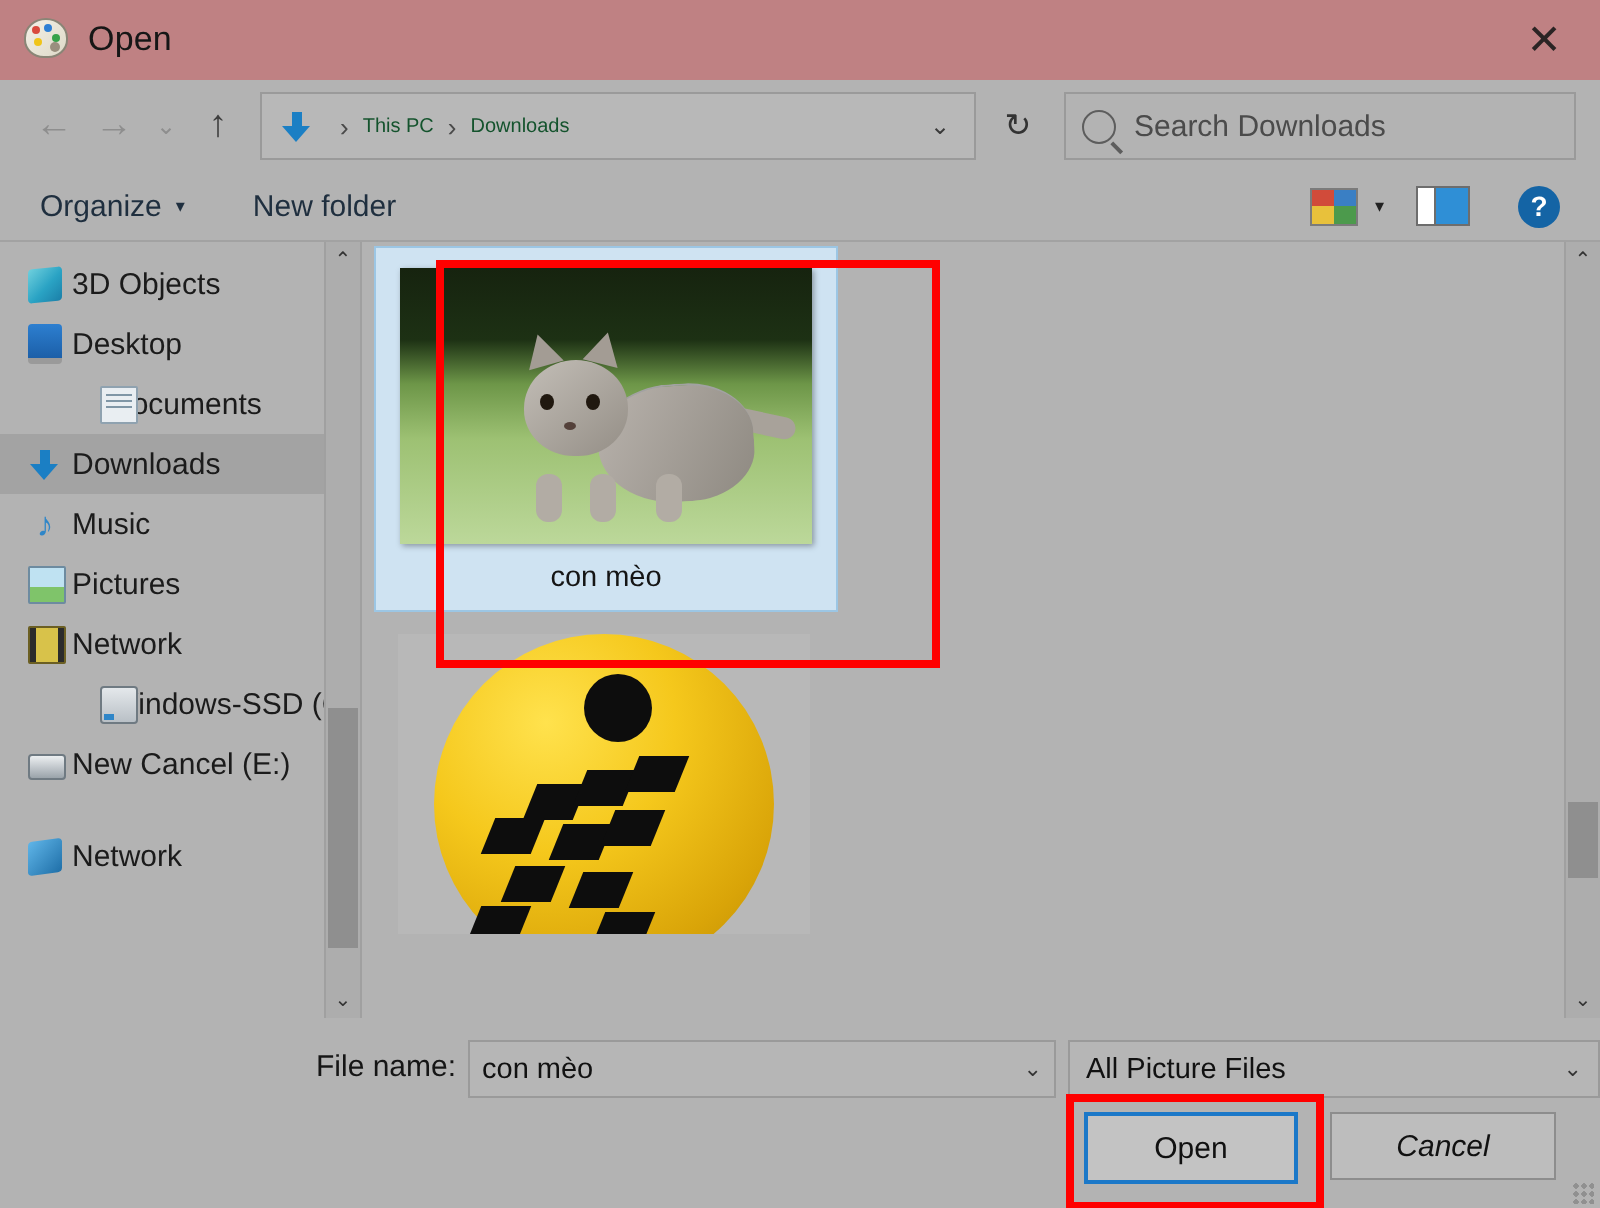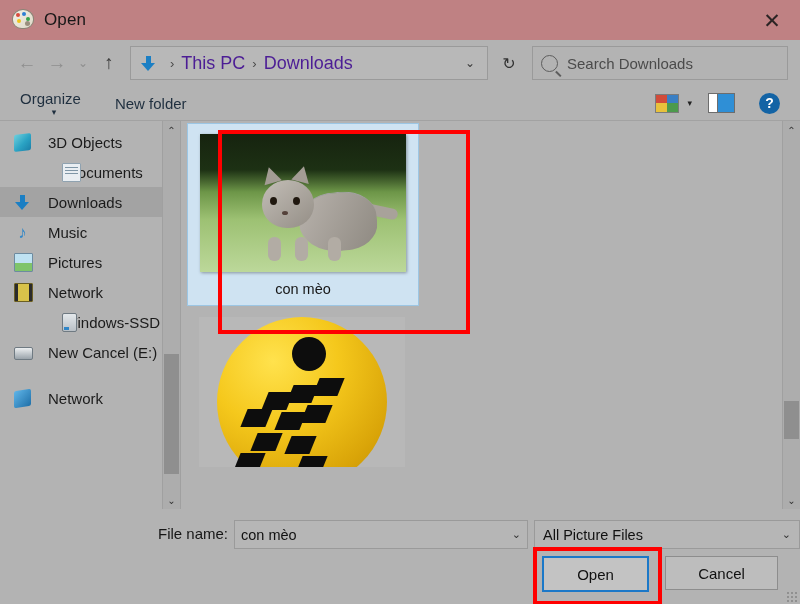--- a/index.html
+++ b/index.html
@@ -64,21 +64,21 @@
     display:flex;align-items:center;padding:0 6px;
     min-width:0;
   }
   .dl-icon{
     width:17px;height:17px;flex:none;margin:0 6px 0 3px;position:relative;
   }
   .dl-icon .stem{position:absolute;left:6px;top:1px;width:5px;height:8px;background:#1b7fc4;}
   .dl-icon .head{position:absolute;left:1px;top:8px;width:0;height:0;
     border-left:7.5px solid transparent;border-right:7.5px solid transparent;
     border-top:8px solid #1b7fc4;}
-  .crumb{font-size:18px;color:#4c1d95;white-space:nowrap;}
+  .crumb{font-size:10px;color:#14532d;white-space:nowrap;}
   .crumb-sep{font-size:13px;color:#4a4a4a;margin:0 7px;}
   .addr-chevron{margin-left:auto;font-size:12px;color:#3a3a3a;padding:0 6px;}
   .refresh-btn{
     width:30px;height:32px;display:flex;align-items:center;justify-content:center;
     font-size:16px;color:#333;flex:none;
   }
   .searchbox{
     width:238px;height:32px;flex:none;margin-left:8px;
     background:#b3b3b3;border:1px solid #9a9a9a;
     display:flex;align-items:center;padding:0 8px;
@@ -91,21 +91,21 @@
     content:"";position:absolute;right:-5px;bottom:-4px;width:7px;height:1.6px;
     background:#5d5d5d;transform:rotate(45deg);
   }
   .search-ph{font-size:15px;color:#4b4b4b;}
 
   
   .cmdbar{
     height:34px;min-height:34px;display:flex;align-items:center;
     padding:0 20px;background:#b3b3b3;
   }
-  .cmd{font-size:15px;color:#1f2f3f;margin-right:34px;display:flex;align-items:center;flex-direction:column;}
+  .cmd{font-size:15px;color:#1f2f3f;margin-right:34px;display:flex;align-items:center;}
   .cmd .caret{font-size:9px;margin-left:7px;color:#1f2f3f;}
   .cmd-right{margin-left:auto;display:flex;align-items:center;gap:0;}
   .viewicon{
     width:22px;height:17px;border:1px solid #7b7b7b;background:#cfcfcf;
     display:grid;grid-template-columns:1fr 1fr;overflow:hidden;flex:none;
   }
   .viewicon i{display:block;}
   .viewicon .q1{background:#d14b3a;}
   .viewicon .q2{background:#3a7fc4;}
   .viewicon .q3{background:#e8c13b;}
@@ -129,21 +129,21 @@
     flex:1;display:flex;min-height:0;
     border-top:1px solid #a2a2a2;
   }
 
   
   .sidebar{
     width:180px;flex:none;background:#b3b3b3;position:relative;
     padding-top:6px;overflow:hidden;
   }
   .nav-item{
-    height:30px;display:flex;align-items:center;padding-left:48px;
+    height:30px;display:flex;align-items:center;padding-left:36px;
     font-size:15px;color:#1b1b1b;white-space:nowrap;position:relative;
   }
   .nav-item.selected{background:#a3a3a3;}
   .nav-ico{position:absolute;left:14px;width:17px;height:17px;}
 
   .ic-3d{background:linear-gradient(135deg,#6fd0dd 0%,#2aa3c4 55%,#1b7fa8 100%);
     border-radius:2px;transform:skewY(-6deg);}
   .ic-desktop{background:linear-gradient(#2d7fd0,#1c5fa8);border-radius:2px;
     border-bottom:3px solid #9a9a9a;}
   .ic-doc{background:#e9eef2;border:1px solid #8fa2b0;border-radius:1px;position:relative;}
@@ -283,21 +283,21 @@
     position:absolute;left:534px;top:520px;width:248px;height:27px;
     background:#b6b6b6;border:1px solid #9a9a9a;
     display:flex;align-items:center;padding:0 8px;
   }
   .btn{
     position:absolute;height:32px;background:#bdbdbd;border:1px solid #8d8d8d;
     display:flex;align-items:center;justify-content:center;
     font-size:15px;color:#111;
   }
   .btn-open{left:542px;top:556px;width:103px;border:2px solid #1b78c8;background:#c3c3c3;}
-  .btn-cancel{left:665px;top:556px;width:111px;}
+  .btn-cancel{left:665px;top:556px;width:111px;font-style:italic;}
   .resizer{
     position:absolute;right:3px;bottom:2px;width:11px;height:11px;
     background:
       radial-gradient(circle,#8a8a8a 45%,transparent 46%) 0 0/4px 4px repeat;
     opacity:.85;
   }
 </style>
 </head>
 <body>
 
@@ -368,20 +368,24 @@
 
   <div class="body">
 
     <div class="sidebar">
 
       <div class="nav-item">
         <span class="nav-ico ic-3d"></span>
         <span>3D Objects</span>
       </div>
 
+      <div class="nav-item">
+        <span class="nav-ico ic-desktop"></span>
+        <span>Desktop</span>
+      </div>
 
       <div class="nav-item">
         <span class="nav-ico ic-doc"></span>
         <span>Documents</span>
       </div>
 
       <div class="nav-item selected">
         <span class="nav-ico ic-dl">
           <span class="stem"></span>
             <span class="head"></span>

